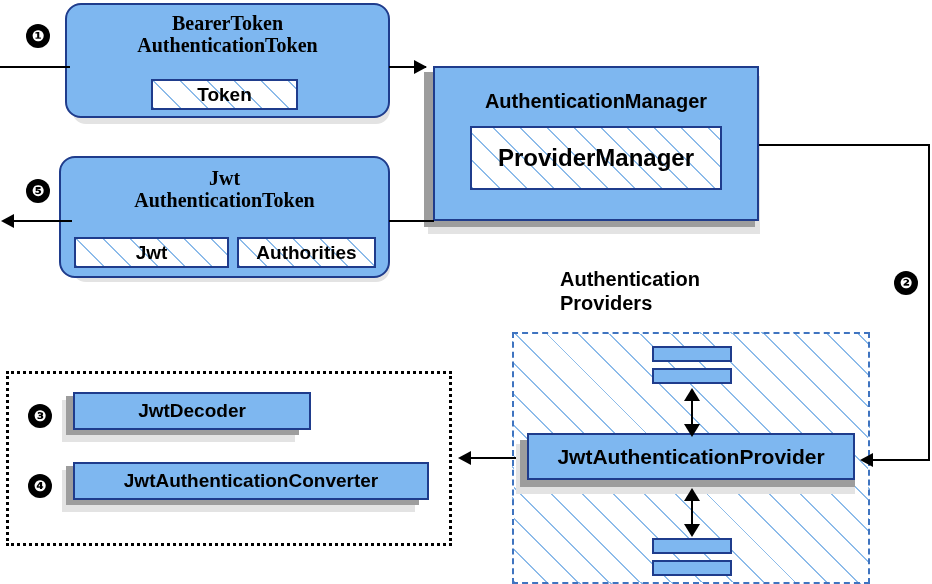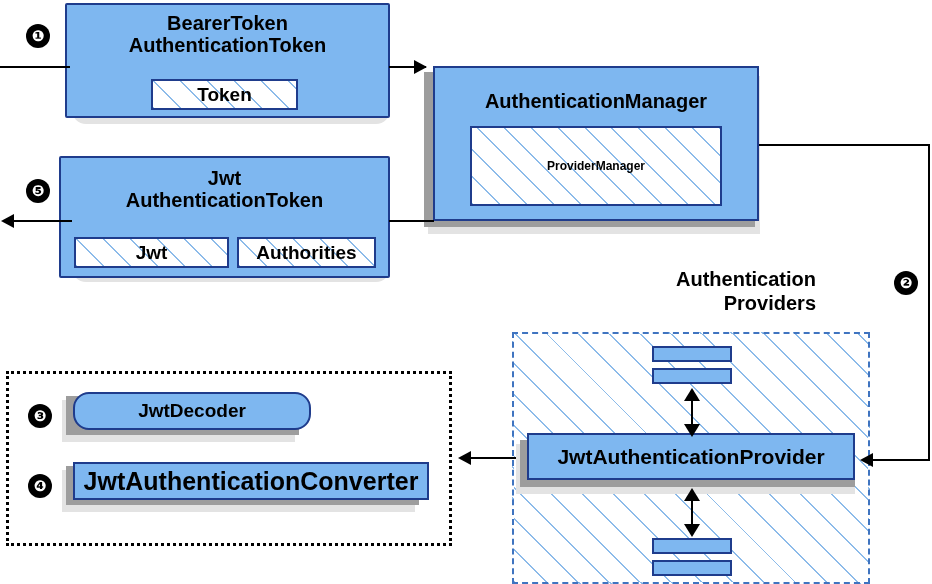--- a/index.html
+++ b/index.html
@@ -23,21 +23,21 @@
     border: 2px solid #1F3C8C;
     color: #000000;
     font-weight: bold;
     display: flex;
     align-items: center;
     justify-content: center;
     text-align: center;
     line-height: 1.12;
     z-index: 5;
   }
-  .node.rounded { border-radius: 2px; }
+  .node.rounded { border-radius: 16px; font-family: Liberation Serif, serif; }
 
   
   .shadow-dark, .shadow-light {
     position: absolute;
     box-sizing: border-box;
     z-index: 2;
   }
   .shadow-dark  { background: #9D9D9D; }
   .shadow-light { background: #E3E3E3; z-index: 1; }
   .shadow-dark.rounded, .shadow-light.rounded { border-radius: 14px; }
@@ -108,21 +108,21 @@
     justify-content: center;
     z-index: 20;
     font-family: "DejaVu Sans", sans-serif;
   }
 
   
   .plain-label {
     position: absolute;
     font-weight: bold;
     color: #000;
-    text-align: right;
+    text-align: left;
     line-height: 1.18;
     z-index: 6;
   }
 
   
   .line-h, .line-v {
     position: absolute;
     background: #000000;
     z-index: 8;
   }
@@ -220,21 +220,21 @@
   </div>
   <div class="hatch-box" style="left:151px; top:79px; width:147px; height:31px; font-size:19px;text-align:right;">
     <span>Token</span>
   </div>
 
   <div class="shadow-light" style="left:428px; top:76px; width:332px; height:158px;"></div>
   <div class="shadow-dark" style="left:424px; top:72px; width:331px; height:155px;"></div>
   <div class="node" style="left:433px; top:66px; width:326px; height:155px; font-size:20px; align-items:flex-start; padding-top:22px;">
     <span>AuthenticationManager</span>
   </div>
-  <div class="hatch-box" style="left:470px; top:126px; width:252px; height:80px; font-size:12px;">
+  <div class="hatch-box" style="left:470px; top:126px; width:252px; height:64px; font-size:24px;">
     <span>ProviderManager</span>
   </div>
 
   <div class="shadow-light rounded" style="left:72px; top:182px; width:318px; height:100px;"></div>
   <div class="shadow-dark rounded" style="left:70px; top:178px; width:316px; height:98px;"></div>
   <div class="node rounded" style="left:59px; top:156px; width:331px; height:122px; font-size:20px; align-items:flex-start; padding-top:9px;">
     <div style="width:100%;">
       <span>Jwt</span><br>
       <span>AuthenticationToken</span>
     </div>
@@ -243,23 +243,23 @@
     <span>Jwt</span>
   </div>
   <div class="hatch-box" style="left:237px; top:237px; width:139px; height:31px; font-size:19px;">
     <span>Authorities</span>
   </div>
 
   <div class="frame-dotted" style="left:6px; top:371px; width:446px; height:175px;"></div>
 
   <div class="shadow-light" style="left:62px; top:400px; width:233px; height:42px;"></div>
   <div class="shadow-dark" style="left:66px; top:396px; width:233px; height:39px;"></div>
-  <div class="node" style="left:73px; top:392px; width:238px; height:38px; font-size:19px;border-radius:16px;">
+  <div class="node" style="left:73px; top:392px; width:238px; height:38px; font-size:19px;">
     <span>JwtDecoder</span>
   </div>
 
   <div class="shadow-light" style="left:62px; top:470px; width:353px; height:42px;"></div>
   <div class="shadow-dark" style="left:66px; top:466px; width:353px; height:39px;"></div>
-  <div class="node" style="left:73px; top:462px; width:356px; height:38px; font-size:25px;">
+  <div class="node" style="left:73px; top:462px; width:356px; height:38px; font-size:19px;">
     <span>JwtAuthenticationConverter</span>
   </div>
 
 </div>
 
 </body></html>

